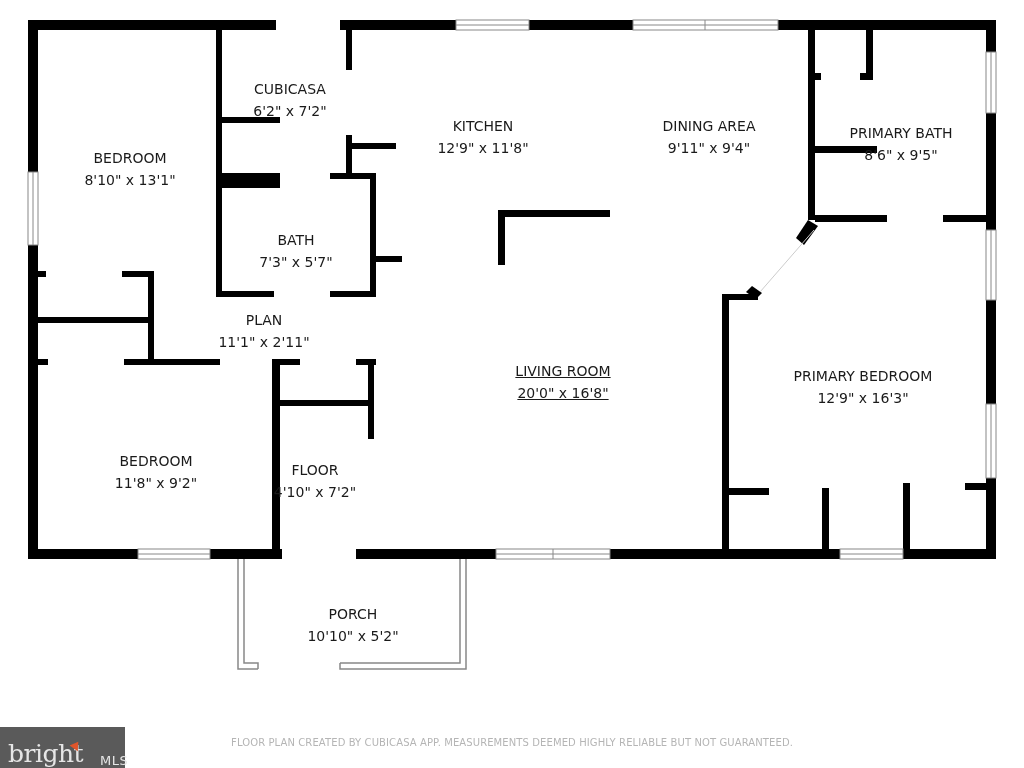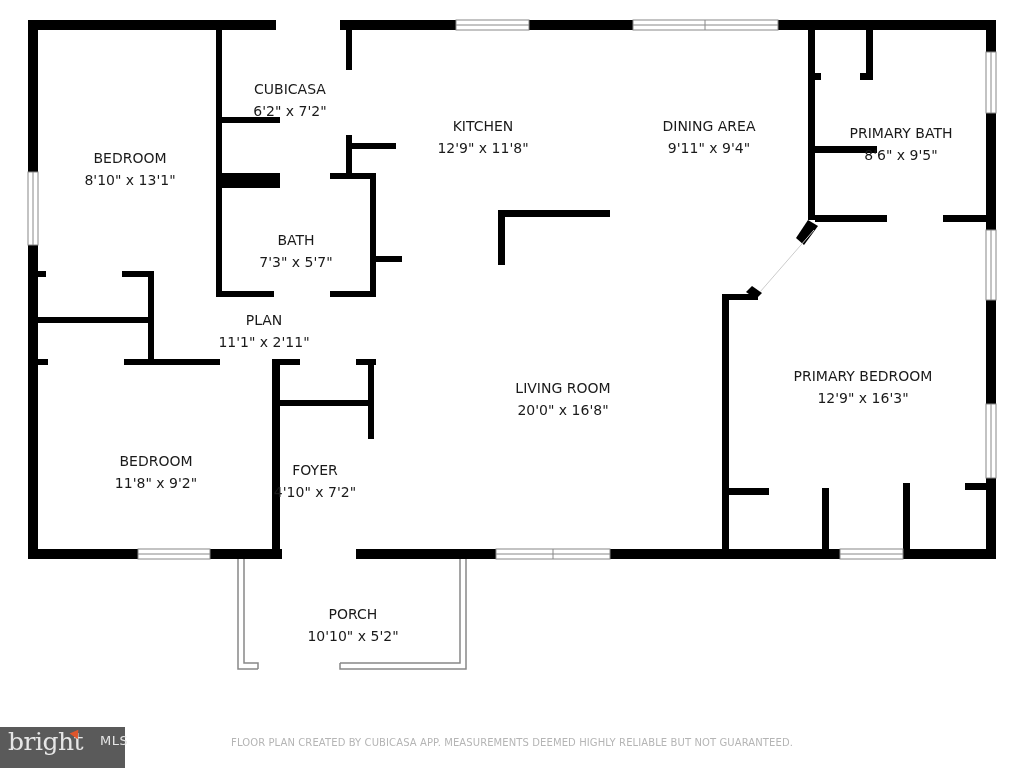--- a/index.html
+++ b/index.html
@@ -1,20 +1,20 @@
 <!DOCTYPE html>
 <html><head>
 <meta charset="utf-8">
 <style>
   html, body { margin: 0; padding: 0; background: #ffffff; }
   body { width: 1024px; height: 768px; position: relative; overflow: hidden; font-family: "DejaVu Sans", sans-serif; }
   #plan { position: absolute; left: 0; top: 0; }
   .room-label { position: absolute; text-align: center; color: #1a1a1a; font-size: 14px; line-height: 22px; white-space: nowrap; transform: translateX(-50%); }
   .room-label .dims { font-size: 14px; }
-  .logo { position: absolute; left: 0; top: 727px; width: 125px; height: 41px; background: #5a5a5a; display: flex; align-items: flex-start; padding-left: 8px; box-sizing: border-box; }
+  .logo { position: absolute; left: 0; top: 727px; width: 125px; height: 41px; background: #5a5a5a; display: flex; align-items: flex-end; padding-left: 8px; box-sizing: border-box; }
   .logo .bright { font-family: "DejaVu Serif", serif; color: #e6e6e6; font-size: 25px; letter-spacing: -0.5px; position: relative; }
   .logo .bright .tdot { position: absolute; right: 2px; top: 2px; width: 0; height: 0; border-left: 5px solid transparent; border-right: 5px solid transparent; border-bottom: 8px solid #e0552b; transform: rotate(35deg); }
   .logo .mls { font-family: "DejaVu Sans", sans-serif; color: #e6e6e6; font-size: 13px; margin-left: 17px; margin-top: 6px; letter-spacing: 0.5px; }
   .disclaimer { position: absolute; left: 512px; top: 737px; transform: translateX(-50%); font-size: 10px; color: #b5b5b5; white-space: nowrap; letter-spacing: 0.1px; }
 </style>
 </head>
 <body>
 
 <svg id="plan" width="1024" height="768" viewBox="0 0 1024 768">
   <g fill="#000">
@@ -141,34 +141,34 @@
   <div class="dims">8'6" x 9'5"</div>
 </div>
 <div class="room-label" style="left:296px;top:229px;">
   <div>BATH</div>
   <div class="dims">7'3" x 5'7"</div>
 </div>
 <div class="room-label" style="left:264px;top:309px;">
   <div>PLAN</div>
   <div class="dims">11'1" x 2'11"</div>
 </div>
-<div class="room-label" style="left:563px;top:377px;">
+<div class="room-label" style="left:563px;top:360px;text-decoration:underline;">
   <div>LIVING ROOM</div>
   <div class="dims">20'0" x 16'8"</div>
 </div>
 <div class="room-label" style="left:863px;top:365px;">
   <div>PRIMARY BEDROOM</div>
   <div class="dims">12'9" x 16'3"</div>
 </div>
 <div class="room-label" style="left:156px;top:450px;">
   <div>BEDROOM</div>
   <div class="dims">11'8" x 9'2"</div>
 </div>
 <div class="room-label" style="left:315px;top:459px;">
-  <div>FOYER</div>
+  <div>FLOOR</div>
   <div class="dims">4'10" x 7'2"</div>
 </div>
 <div class="room-label" style="left:353px;top:603px;">
   <div>PORCH</div>
   <div class="dims">10'10" x 5'2"</div>
 </div>
 
 <div class="logo">
   <span class="bright"><span>bright</span><span class="tdot"></span></span>
   <span class="mls">MLS</span>

